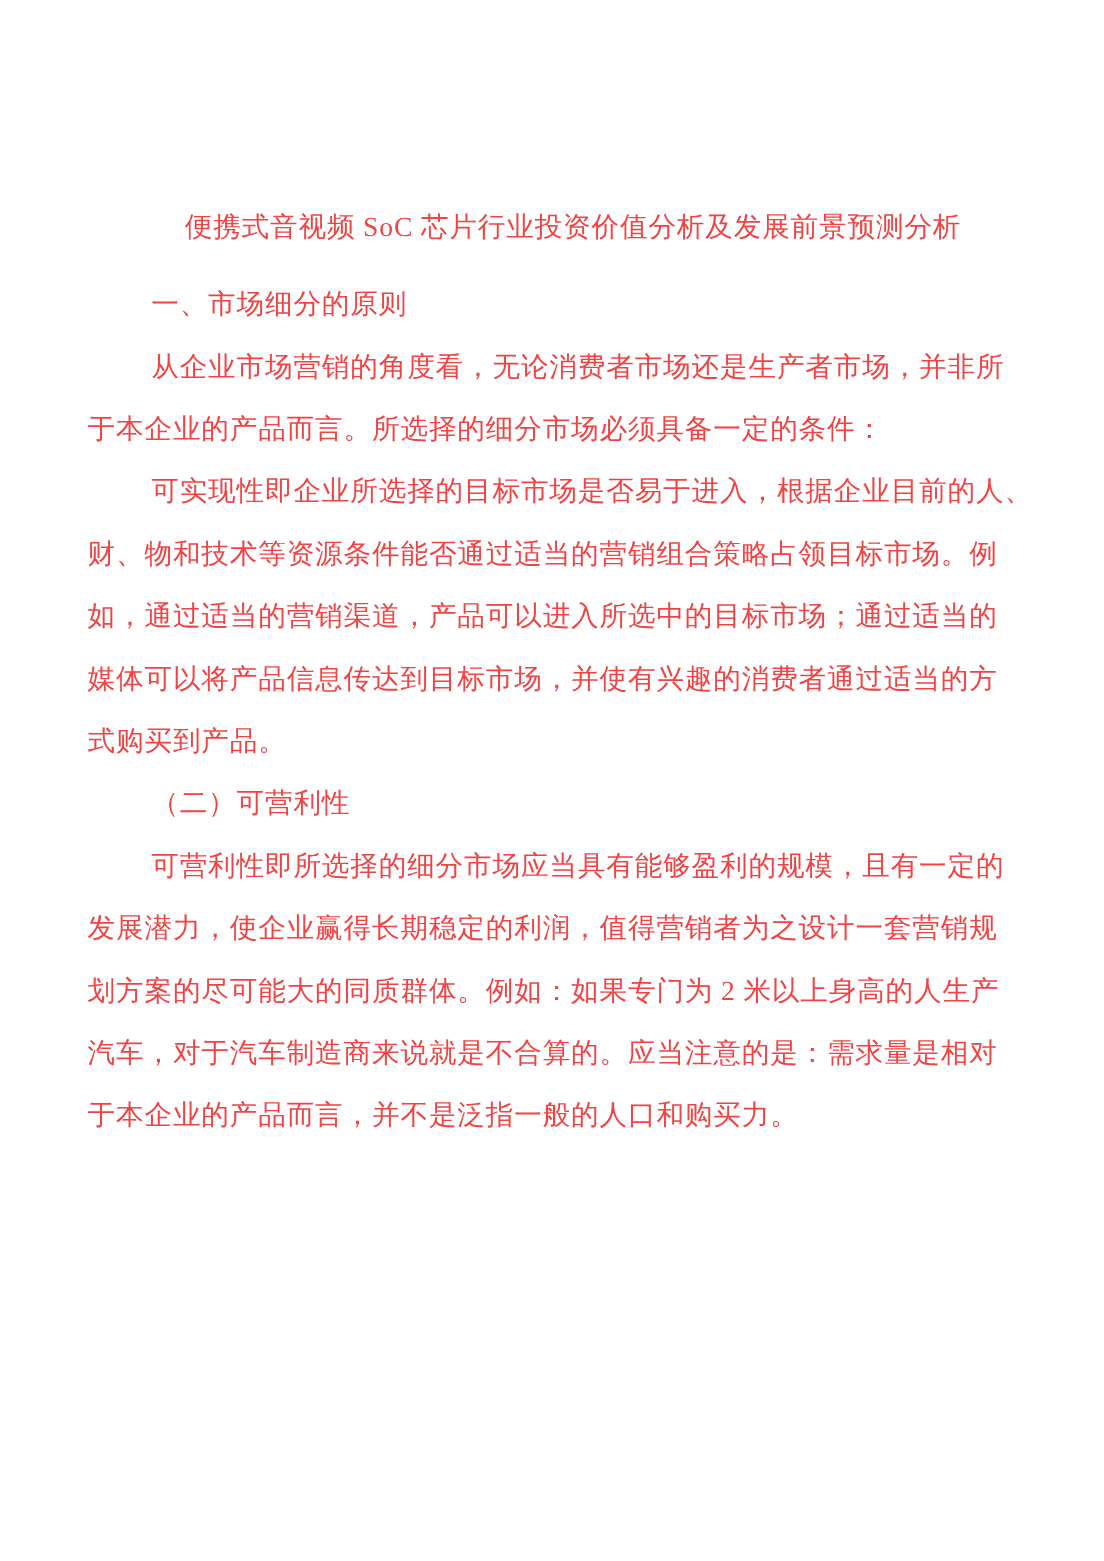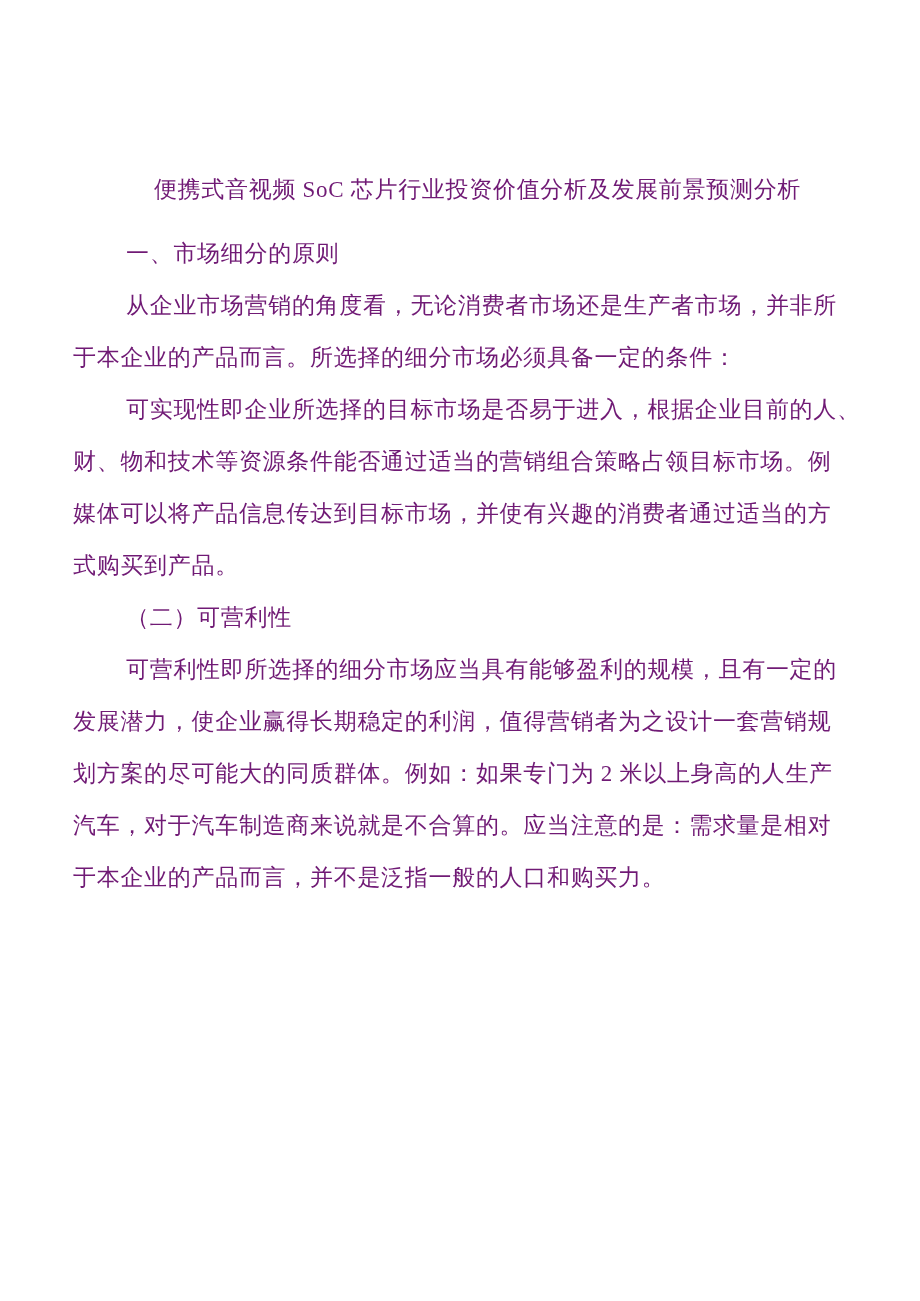--- a/index.html
+++ b/index.html
@@ -8,21 +8,21 @@
     background: #ffffff;
   }
   .page {
     position: relative;
     width: 920px;
     height: 1301px;
     box-sizing: border-box;
     background: #ffffff;
     padding: 164px 78px 0 73px;
     overflow: hidden;
-    color: #701a75;
+    color: #ef4444;
     font-family: "Liberation Serif", "DejaVu Serif", serif;
     font-size: 23px;
     letter-spacing: 0.7px;
   }
   .line {
     line-height: 52px;
     height: 52px;
     white-space: nowrap;
     font-family: Liberation Serif, serif;
   }
@@ -48,20 +48,21 @@
 
   <div class="doc-title">便携式音视频 SoC 芯片行业投资价值分析及发展前景预测分析</div>
 
   <div class="line indent">一、市场细分的原则</div>
 
   <div class="line indent">从企业市场营销的角度看，无论消费者市场还是生产者市场，并非所</div>
   <div class="line">于本企业的产品而言。所选择的细分市场必须具备一定的条件：</div>
 
   <div class="line indent">可实现性即企业所选择的目标市场是否易于进入，根据企业目前的人、</div>
   <div class="line">财、物和技术等资源条件能否通过适当的营销组合策略占领目标市场。例</div>
+  <div class="line">如，通过适当的营销渠道，产品可以进入所选中的目标市场；通过适当的</div>
   <div class="line">媒体可以将产品信息传达到目标市场，并使有兴趣的消费者通过适当的方</div>
   <div class="line">式购买到产品。</div>
 
   <div class="line indent">（二）可营利性</div>
   <div class="line indent">可营利性即所选择的细分市场应当具有能够盈利的规模，且有一定的</div>
   <div class="line">发展潜力，使企业赢得长期稳定的利润，值得营销者为之设计一套营销规</div>
   <div class="line">划方案的尽可能大的同质群体。例如：如果专门为 2 米以上身高的人生产</div>
   <div class="line">汽车，对于汽车制造商来说就是不合算的。应当注意的是：需求量是相对</div>
   <div class="line">于本企业的产品而言，并不是泛指一般的人口和购买力。</div>
 

